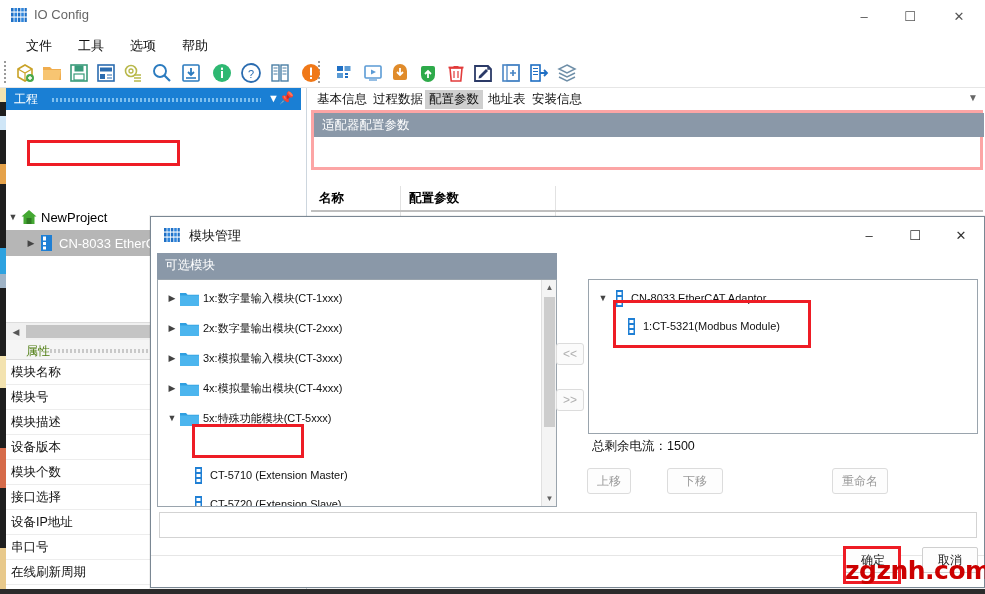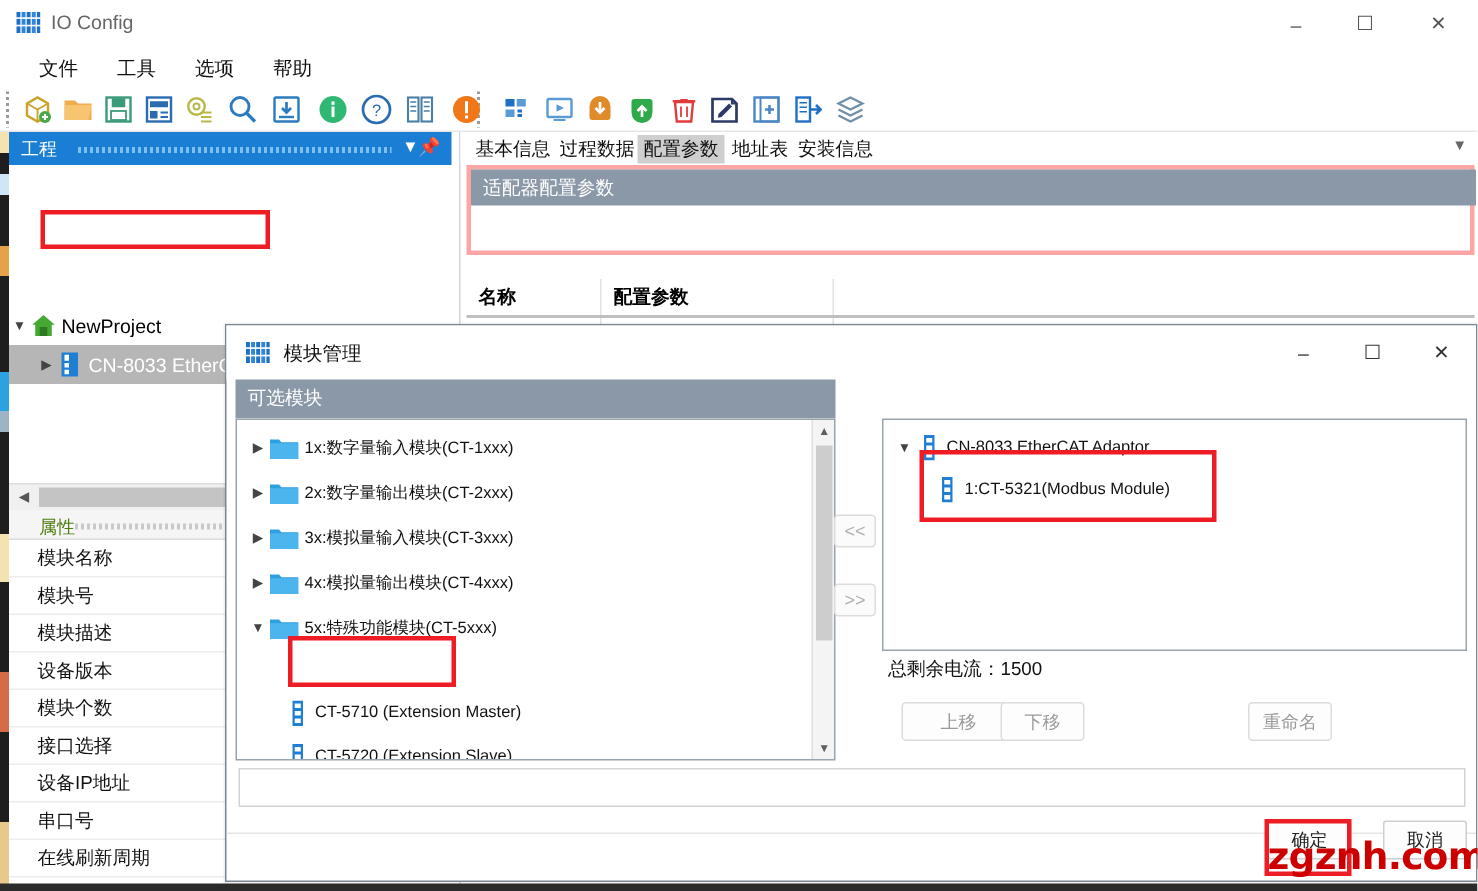--- a/index.html
+++ b/index.html
@@ -80,21 +80,21 @@
 
   
   .prop-panel { position:absolute; left:6px; top:340px; width:295px; height:254px; background:#fff; }
   .prop-head { position:absolute; left:0; top:0; width:295px; height:20px; background:#f5f5f5;
       border-bottom:1px solid #dcdcdc; }
   .prop-head .t { position:absolute; left:20px; top:3px; font-size:12px; color:#4d7c0f; }
   .prop-head .dots { position:absolute; left:44px; top:9px; right:6px; height:4px;
      background: repeating-linear-gradient(to right,#c9c9c9 0 2px,transparent 2px 4px); }
   .prop-list { position:absolute; left:0; top:20px; width:295px; }
   .prop-row { height:25px; border-bottom:1px solid #ededed; display:flex; align-items:center; }
-  .prop-row .k { width:120px; padding-left:19px; font-size:12.5px; color:#111; }
+  .prop-row .k { width:120px; padding-left:5px; font-size:12.5px; color:#111; }
   .prop-row .v { flex:1; font-size:12px; color:#222; }
 
   
   .content { position:absolute; left:306px; top:88px; width:679px; height:506px; background:#fff;
       border-left:1px solid #cdd6de; }
   .ctabs { position:absolute; left:0; top:0; width:679px; height:20px; background:#fff; }
   .ctab { position:absolute; top:2px; font-size:12.5px; color:#111; padding:1px 4px; }
   .ctab.active { background:#cfcfcf; }
   .ctabs .dd { position:absolute; right:8px; top:4px; font-size:10px; color:#666; }
 
@@ -612,21 +612,21 @@
               <rect x="2.5" y="7" width="4" height="3" fill="#fff"></rect>
               <rect x="2.5" y="12" width="4" height="3" fill="#fff"></rect>
             </svg>
         </span>
         <span class="dtree-lbl">1:CT-5321(Modbus Module)</span>
       </div>
     </div>
 
     <div class="current-label" style="left:441px; top:221px;">总剩余电流：1500</div>
 
-    <div class="dbtn" style="left:450px; top:251px; width:76px; height:26px;">上移</div>
+    <div class="dbtn" style="left:436px; top:251px; width:44px; height:26px;">上移</div>
     <div class="dbtn" style="left:516px; top:251px; width:56px; height:26px;">下移</div>
     <div class="dbtn" style="left:681px; top:251px; width:56px; height:26px;">重命名</div>
 
     <div class="descbox" style="left:8px; top:295px; width:818px; height:26px;"></div>
 
     <div class="dlg-foot-line" style="left:0; top:338px; width:833px;"></div>
 
     <div class="okbtn" style="left:694px; top:330px; width:56px; height:26px;font-family:Liberation Mono, monospace;">确定</div>
     <div class="okbtn" style="left:771px; top:330px; width:56px; height:26px;">取消</div>
   </div>

